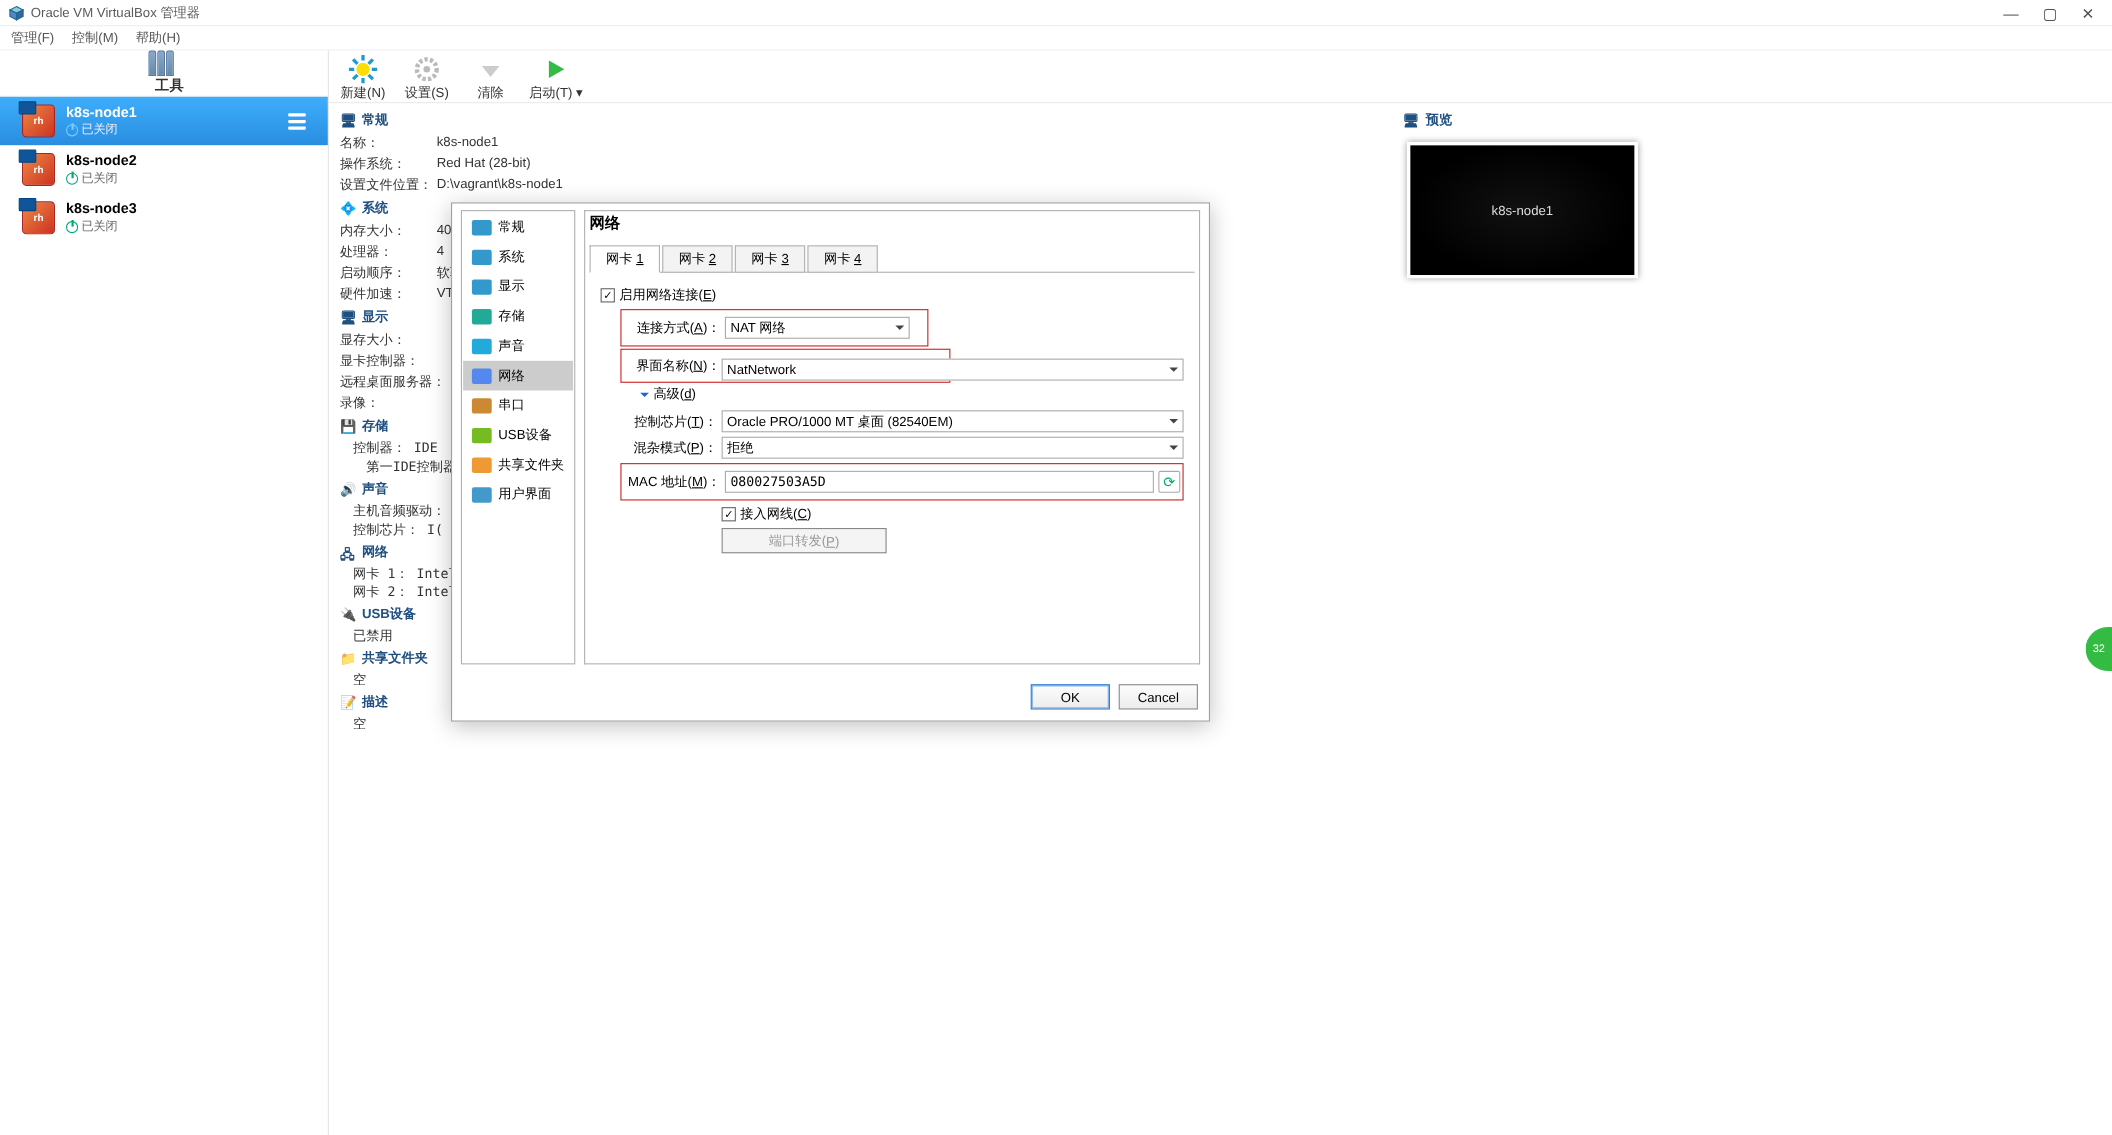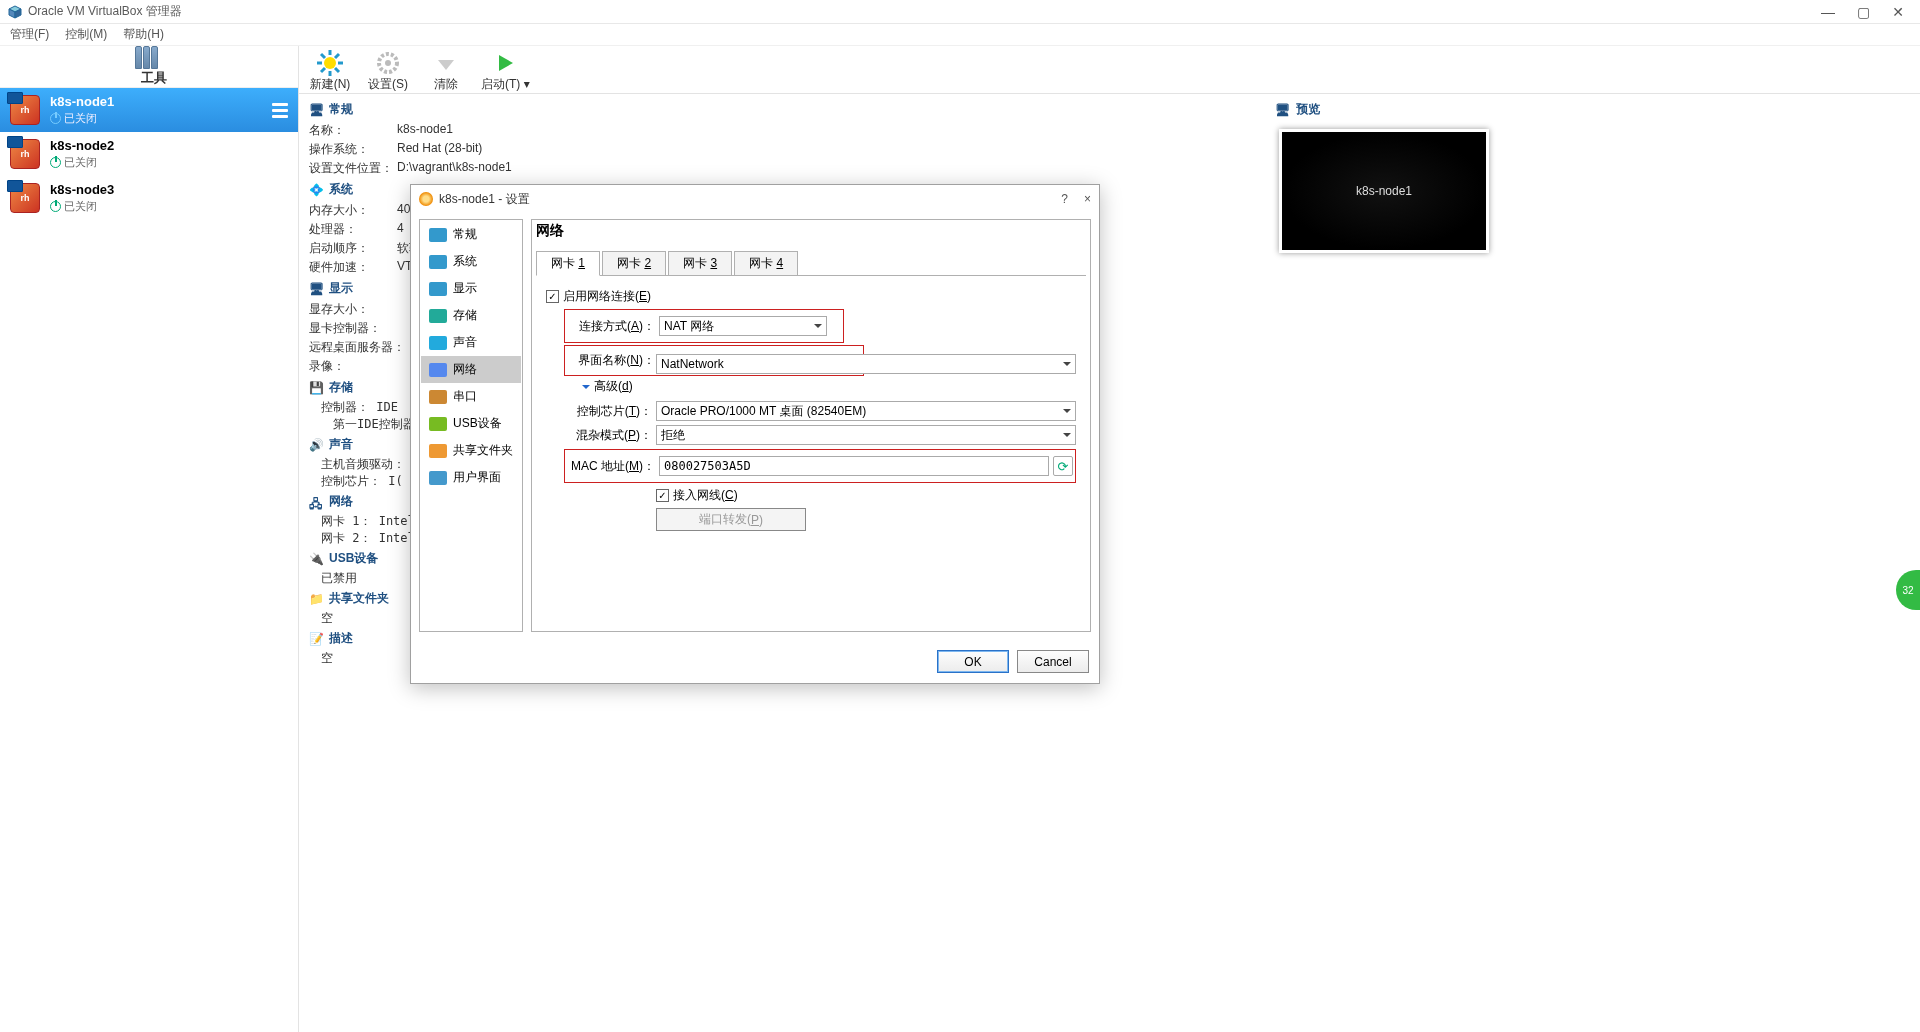--- a/index.html
+++ b/index.html
@@ -15,21 +15,21 @@
 .menubar span { padding: 2px 6px; cursor: pointer; }
 
 .main-layout { display: flex; height: calc(100% - 46px); }
 
 .sidebar { width: 299px; background: #fff; border-right: 1px solid #e3e3e3; }
 .sidebar-tools { height: 42px; display: flex; align-items: center; padding: 0 10px; border-bottom:1px solid #eee;flex-direction:column;}
 .tools-icon { width:28px;height:28px;display:flex;gap:1px;}
 .tools-icon div{width:7px;background:linear-gradient(#8ac,#68a);border:1px solid #579;border-radius:2px 2px 0 0;}
 .tools-label { margin-left: 10px; font-weight: bold; color: #333; font-size:13px;}
 
-.vm-item { height: 44px; display: flex; align-items: center; padding: 0 10px; position:relative; cursor:pointer;}
+.vm-item { height: 44px; display: flex; align-items: center; padding: 0 20px; position:relative; cursor:pointer;}
 .vm-item.selected { background: linear-gradient(#3daefc, #2a8de0); color: #fff; }
 .vm-os-icon { width: 30px; height: 30px; background: linear-gradient(135deg,#e84,#c32); border-radius: 4px; display:flex;align-items:center;justify-content:center; position:relative; border:1px solid #a22;}
 .vm-os-icon::before{content:"";position:absolute;top:-4px;left:-4px;width:14px;height:10px;background:#159;border:1px solid #048;color:#fff;font-size:7px;text-align:center;line-height:9px;border-radius:1px;}
 .vm-os-icon span{color:#fff;font-size:9px;font-weight:bold;}
 .vm-info { margin-left: 10px; line-height: 1.3;}
 .vm-name { font-weight: bold; font-size:13px;}
 .vm-state { font-size: 11px; display:flex;align-items:center;gap:3px;}
 .vm-item.selected .vm-state{color:#eef;}
 .vm-item:not(.selected) .vm-state { color: #666; }
 .power-icon{width:11px;height:11px;border:1.5px solid currentColor;border-radius:50%;position:relative;}
@@ -327,28 +327,20 @@
           </div>
         <div class="preview-box">
             <span>k8s-node1</span>
           </div>
       </div>
     </div>
   </div>
 </div>
 
 <div class="dialog">
-  <div class="dialog-title">
-    <span class="dlg-gear"></span>
-    <span class="dialog-title-text">k8s-node1 - 设置</span>
-    <div class="dialog-title-ctrls">
-      <span>?</span>
-      <span>×</span>
-    </div>
-  </div>
   <div class="dialog-body">
     <div class="dlg-sidebar" id="dlg-sidebar">
         <div class="dlg-side-item">
           <span class="dlg-side-icon" style="background:#39c"></span>
           <span>常规</span>
         </div>
         <div class="dlg-side-item">
           <span class="dlg-side-icon" style="background:#39c"></span>
           <span>系统</span>
         </div>

